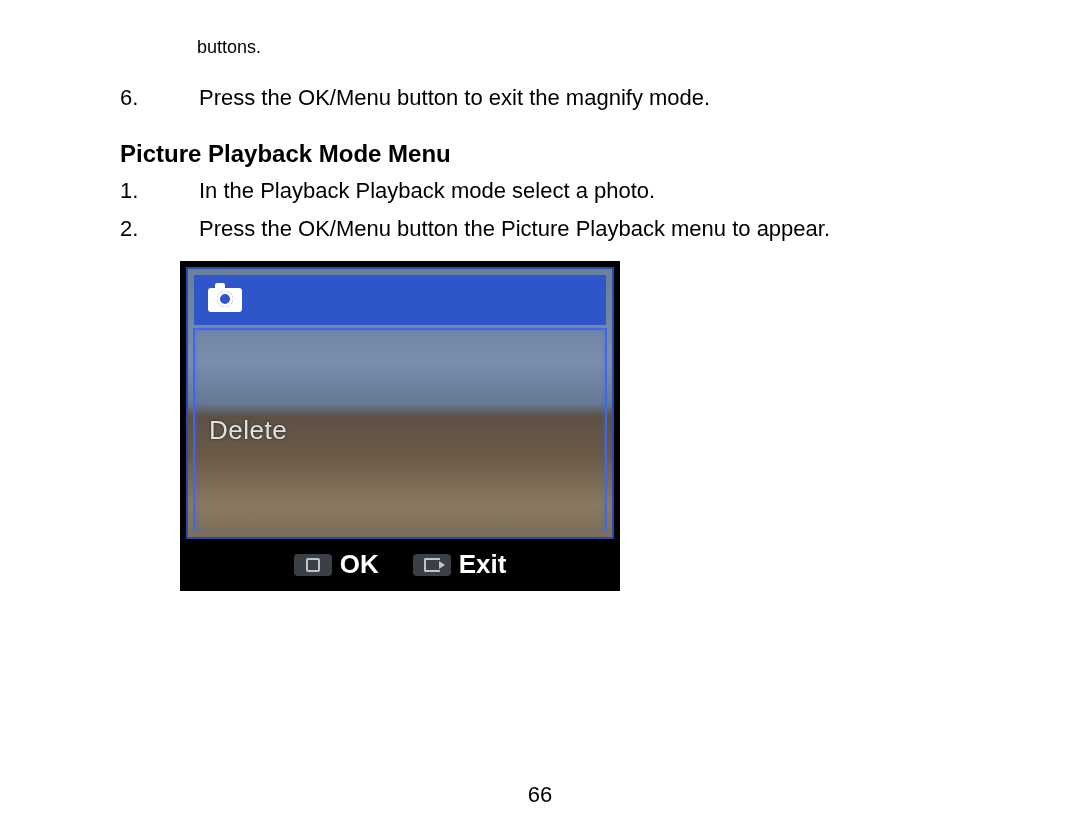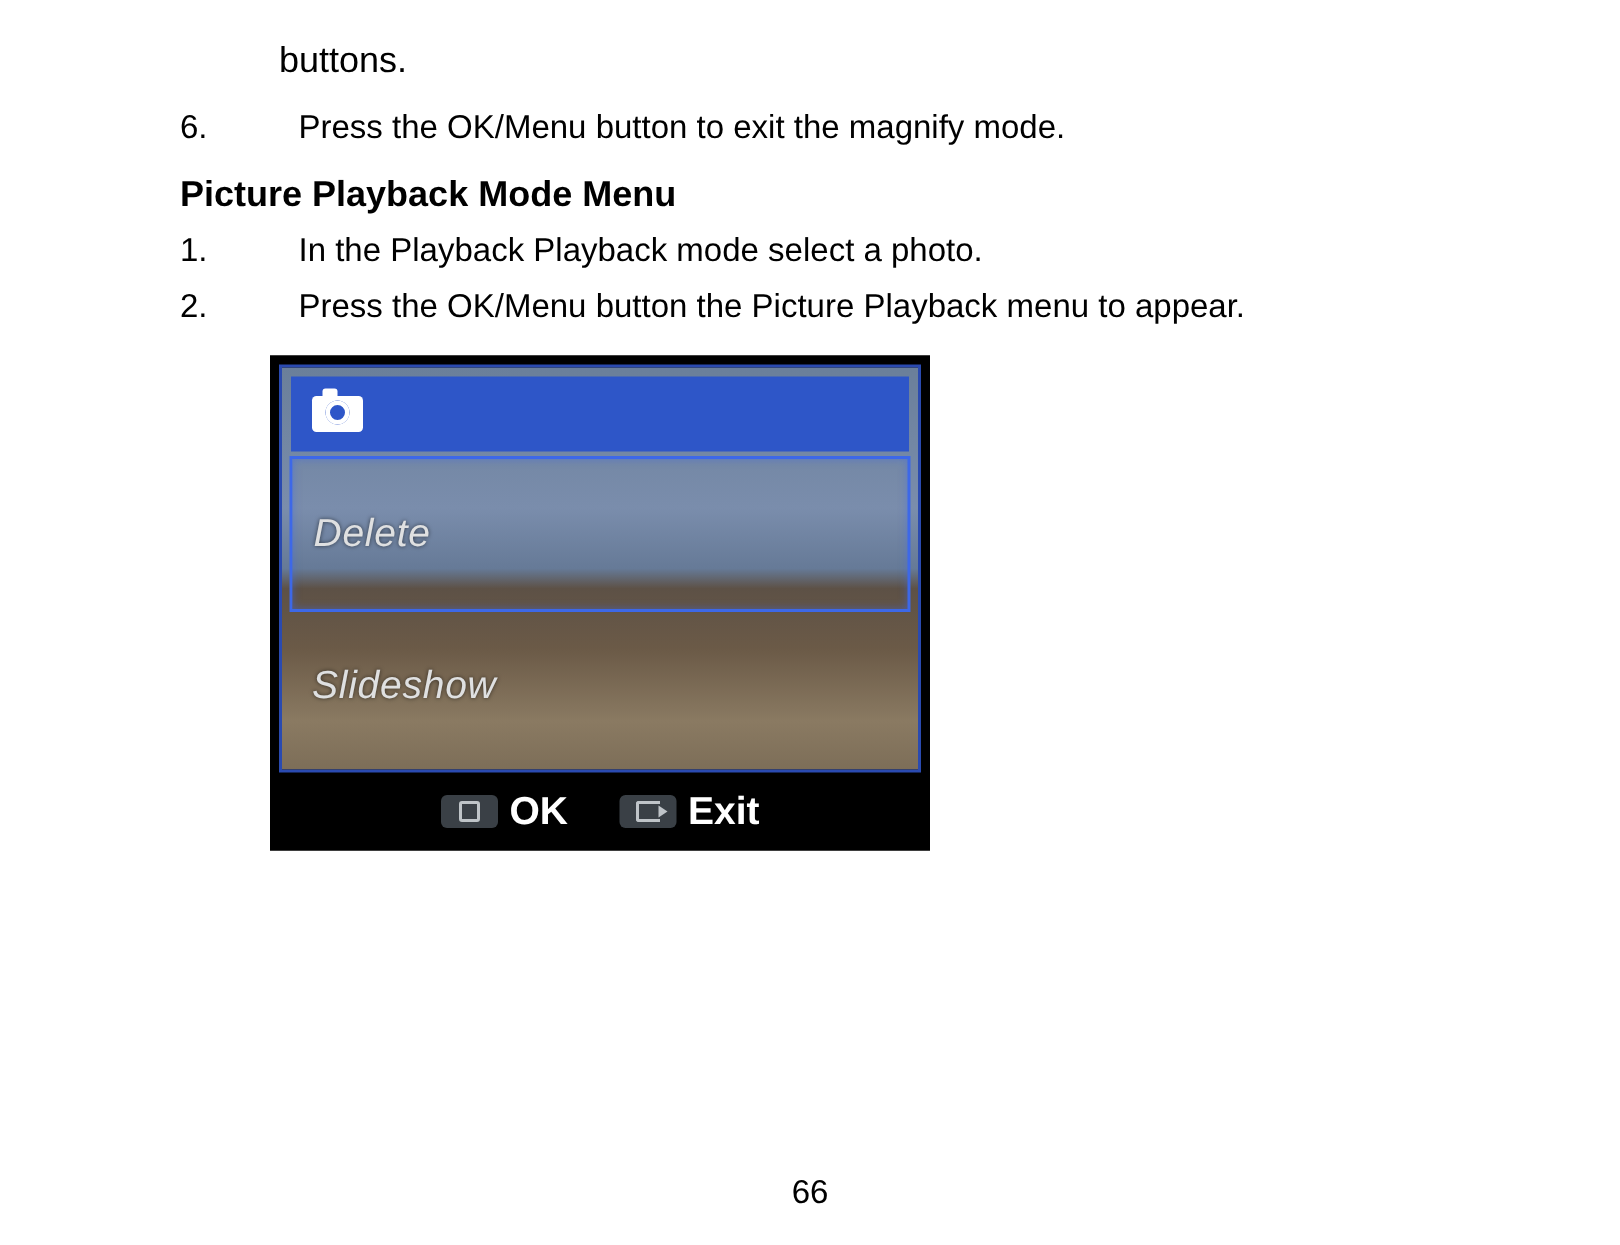--- a/index.html
+++ b/index.html
@@ -13,43 +13,43 @@
     position: relative;
     box-sizing: border-box;
   }
   .page {
     padding: 16px 120px 0 120px;
     position: relative;
     height: 100%;
     box-sizing: border-box;
   }
   .body-text {
-    font-size: 24px;
+    font-size: 18px;
     line-height: 1.6;
-    margin: 6px;
+    margin: 17px;
     padding-left: 60px;
   }
   .numbered-item {
     display: flex;
     font-size: 22px;
     line-height: 1.7;
     margin: 0;
   }
   .numbered-item .num {
     width: 60px;
     flex-shrink: 0;
   }
   .numbered-item .txt {
     flex: 1;
     margin-left: 19px;
   }
   .section-heading {
     font-weight: bold;
     font-size: 24px;
-    margin-top: 12px;
+    margin-top: 24px;
     margin-bottom: 4px;
   }
   .camera-screen {
     margin-left: 60px;
     margin-top: 14px;
     width: 440px;
     height: 330px;
     background: #000;
     position: relative;
     box-sizing: border-box;
@@ -61,21 +61,20 @@
     left: 4px;
     right: 4px;
     bottom: 50px;
     
     background: linear-gradient(to bottom,
       #6a7f9a 0%, #7a8dac 35%, #667a97 50%,
       #5d5146 55%, #6b5a47 70%, #8a7a62 88%, #7d6e58 100%);
     border: 2px solid #2a4ab0;
     box-sizing: border-box;
     filter: blur(0.4px);
-    font-style: italic;
   }
   .icon-bar {
     position: absolute;
     top: 6px;
     left: 6px;
     right: 6px;
     height: 50px;
     background: #2e56c8;
     display: flex;
     align-items: center;
@@ -235,21 +234,20 @@
     <span class="txt">Press the OK/Menu button the Picture Playback menu to appear.</span>
   </div>
 
   <div class="camera-screen">
     <div class="screen-inner">
       <div class="icon-bar">
         <span class="camera-icon"></span>
       </div>
       <div class="menu-list">
         <div class="menu-row selected">Delete</div>
-        <div class="menu-row">Slideshow</div>
       </div>
     </div>
     <div class="bottom-bar">
       <div class="bar-group">
         <span class="ok-btn-icon"></span>
         <span class="bar-label">OK</span>
       </div>
       <div class="bar-group">
         <span class="exit-btn-icon"></span>
         <span class="bar-label">Exit</span>

